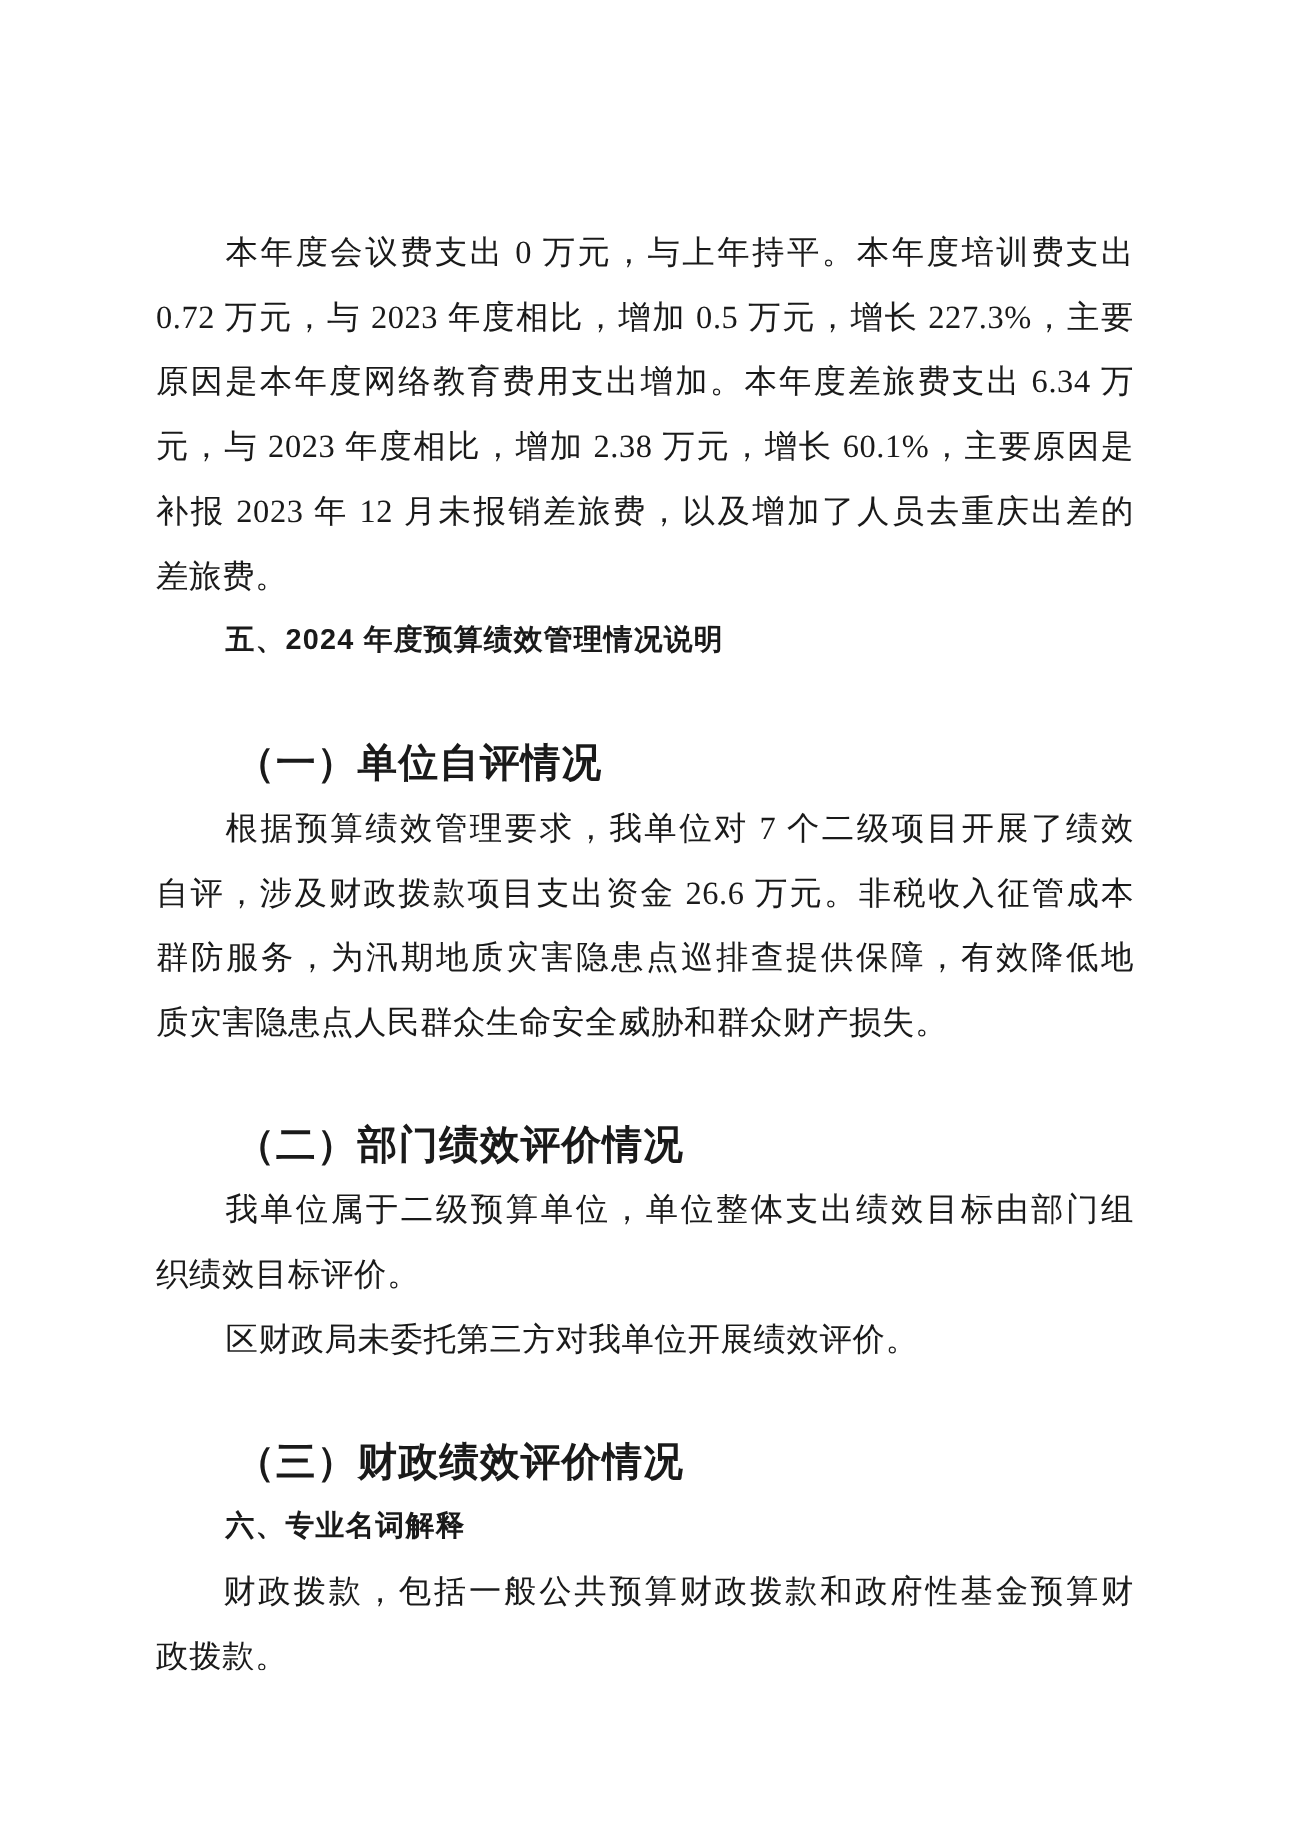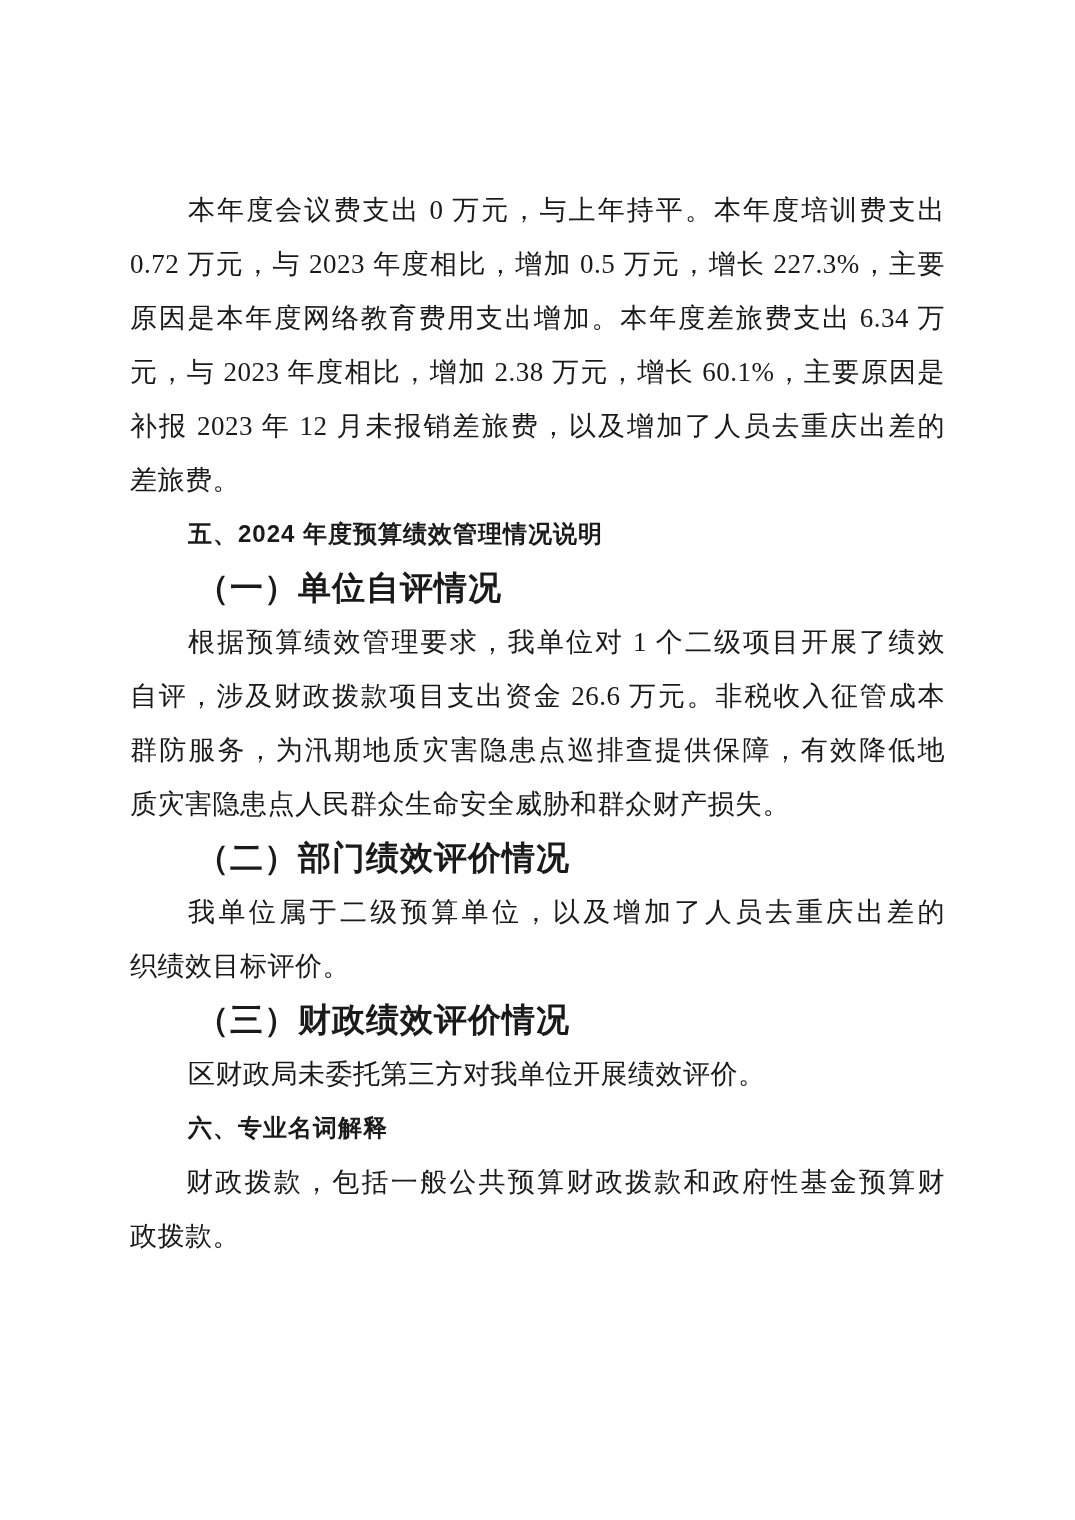--- a/index.html
+++ b/index.html
@@ -40,20 +40,21 @@
     padding-left: 58px;
     letter-spacing: 1px;
   }
   
   .hsub {
     font-family: "Liberation Sans", "DejaVu Sans", sans-serif;
     font-weight: bold;
     font-size: 33px;
     padding-left: 66px;
     letter-spacing: 1px;
+    margin-top: 48px;
   }
   
   .term { padding-left: 45px; }
   .lbl {
     font-family: "Liberation Sans", "DejaVu Sans", sans-serif;
     font-weight: bold;
     font-size: 31px;
     letter-spacing: 1px;
   }
   .footer {
@@ -80,37 +81,37 @@
         <div class="ln j"><span>补报 2023 年 12 月未报销差旅费，以及增加了人员去重庆出差的</span></div>
         <div class="ln"><span>差旅费。</span></div>
       </div>
       <div>
         <div class="ln hnum"><span>五、2024 年度预算绩效管理情况说明</span></div>
       </div>
       <div>
         <div class="ln hsub"><span>（一）单位自评情况</span></div>
       </div>
       <div>
-        <div class="ln j ind"><span>根据预算绩效管理要求，我单位对 1 个二级项目开展了绩效</span></div>
+        <div class="ln j ind"><span>根据预算绩效管理要求，我单位对 7 个二级项目开展了绩效</span></div>
         <div class="ln j"><span>自评，涉及财政拨款项目支出资金 26.6 万元。非税收入征管成本</span></div>
         <div class="ln j"><span>群防服务，为汛期地质灾害隐患点巡排查提供保障，有效降低地</span></div>
         <div class="ln"><span>质灾害隐患点人民群众生命安全威胁和群众财产损失。</span></div>
       </div>
       <div>
         <div class="ln hsub"><span>（二）部门绩效评价情况</span></div>
       </div>
       <div>
-        <div class="ln j ind"><span>我单位属于二级预算单位，以及增加了人员去重庆出差的</span></div>
+        <div class="ln j ind"><span>我单位属于二级预算单位，单位整体支出绩效目标由部门组</span></div>
         <div class="ln"><span>织绩效目标评价。</span></div>
       </div>
       <div>
-        <div class="ln hsub"><span>（三）财政绩效评价情况</span></div>
+        <div class="ln ind"><span>区财政局未委托第三方对我单位开展绩效评价。</span></div>
       </div>
       <div>
-        <div class="ln ind"><span>区财政局未委托第三方对我单位开展绩效评价。</span></div>
+        <div class="ln hsub"><span>（三）财政绩效评价情况</span></div>
       </div>
       <div>
         <div class="ln hnum"><span>六、专业名词解释</span></div>
       </div>
       <div>
         <div class="ln j ind1"><span>财政拨款，包括一般公共预算财政拨款和政府性基金预算财</span></div>
         <div class="ln"><span>政拨款。</span></div>
       </div>
     </div>
   <div class="footer">- 7 -</div>

